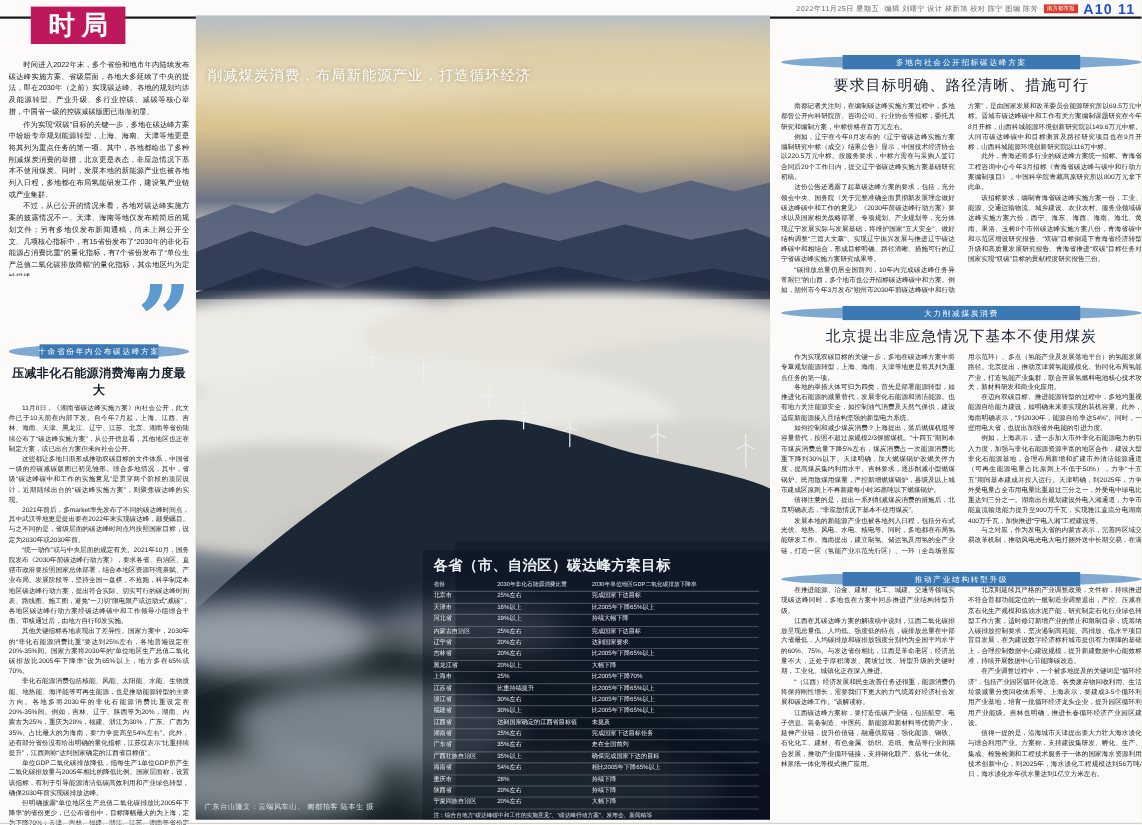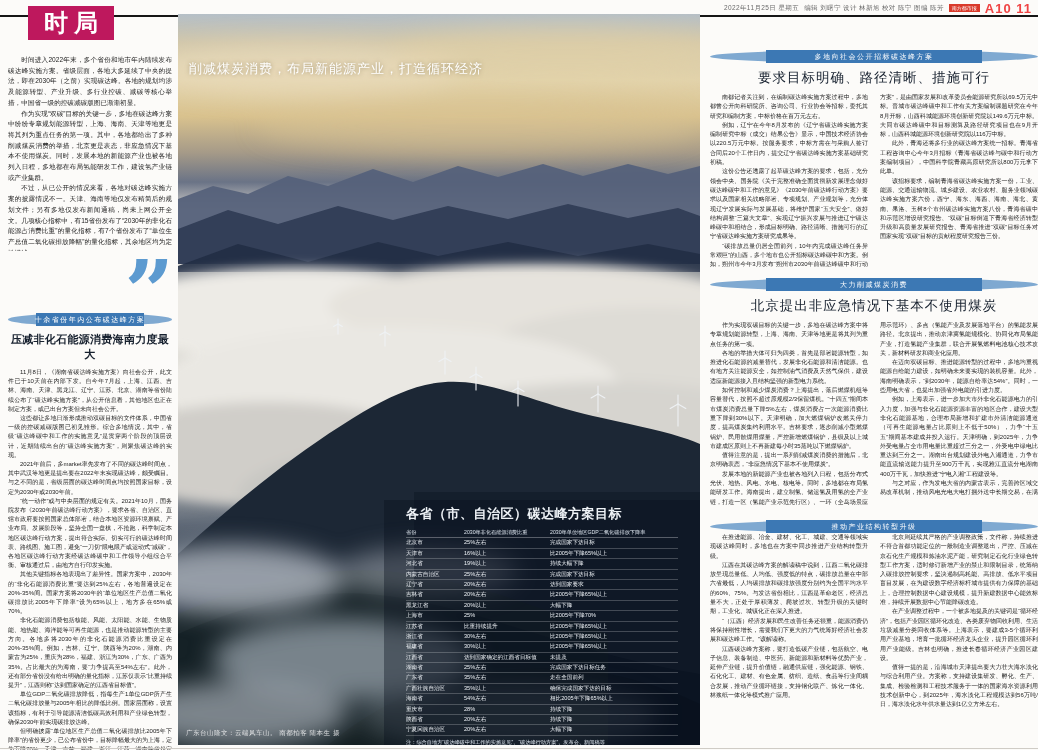--- a/index.html
+++ b/index.html
@@ -6,21 +6,21 @@
   .page{position:relative;width:1038px;height:750px;background:#fcfbf9;overflow:hidden;
         font-family:"Liberation Sans","DejaVu Sans",sans-serif;-webkit-font-smoothing:antialiased;}
   
   .top-rule{position:absolute;top:15px;left:0;width:100%;height:2px;background:#161616;}
   .section-box{position:absolute;left:28px;top:6px;width:86px;height:34px;background:#be185d;
         color:#fff;display:flex;align-items:center;justify-content:center;
         font-size:24px;font-weight:bold;letter-spacing:6px;text-indent:6px;z-index:3;}
   .header-meta{position:absolute;right:6px;top:2px;height:12px;display:flex;align-items:center;gap:5px;z-index:3;}
   .meta-text{font-size:6.5px;color:#6a6a6a;letter-spacing:0.4px;white-space:nowrap;}
   .brand-badge{background:#d93a2b;color:#fff;font-size:5px;line-height:8px;height:8px;padding:0 3px;white-space:nowrap;}
-  .page-no{font-size:13px;font-weight:bold;color:#ef4444;letter-spacing:1px;white-space:nowrap;}
+  .page-no{font-size:13px;font-weight:bold;color:#1d4ed8;letter-spacing:1px;white-space:nowrap;}
   .bottom-rule{position:absolute;left:0;bottom:1px;width:100%;height:1px;background:#cfccc6;}
   
   .banner{position:relative;height:13px;}
   .banner-oval{position:absolute;left:0;right:0;top:0;bottom:0;background:#7fa9d1;border-radius:50%;}
   .banner-core{position:absolute;left:17%;right:17%;top:0;bottom:0;background:#3c78b4;}
   .banner-label{position:absolute;left:0;right:0;top:0;bottom:0;display:flex;align-items:center;justify-content:center;
         color:#fff;font-size:7px;letter-spacing:1.5px;}
   
   .col-left{position:absolute;left:8px;top:55px;width:164px;height:692px;}
   .intro{height:196px;overflow:hidden;font-size:6.6px;line-height:10.7px;text-align:justify;color:#222;}
@@ -36,21 +36,21 @@
   .photo{position:absolute;left:178px;top:14px;width:522px;height:731px;overflow:hidden;
      background:linear-gradient(180deg,#b5bfc7 0%,#cfc5a9 4%,#e2d3ab 9%,#d9c28e 14%,#a59a88 19%,
        #6a7386 23%,#d8d5cf 27%,#e8e6e1 40%,#d9d7d2 52%,#b7bab9 62%,#5d6775 70%,#22303f 78%,#121d2b 88%,#0c1624 100%);}
   .photo svg{position:absolute;left:0;top:0;width:100%;height:100%;}
   .kicker{position:absolute;left:11px;top:46px;font-size:13px;color:#fff;letter-spacing:1px;
         text-shadow:0 0 4px rgba(96,84,50,.55);white-space:nowrap;}
   .hero-title{position:absolute;left:10px;top:63px;font-size:29px;font-weight:bold;color:#fff;
         line-height:37px;letter-spacing:1.5px;text-shadow:0 1px 5px rgba(90,78,44,.45);}
   .photo-caption{position:absolute;left:8px;bottom:7px;font-size:6.5px;color:rgba(255,255,255,.8);letter-spacing:0.5px;}
   
-  .photo-table{position:absolute;right:0;top:486px;width:316px;height:245px;padding:0 22px;
+  .photo-table{position:absolute;right:0;top:486px;width:316px;height:245px;padding:0 10px;
         background:rgba(8,16,28,.38);color:#eef2f6;box-sizing:border-box;}
   .pt-title{font-size:13px;font-weight:bold;margin:5px 0 5px;letter-spacing:0.5px;}
   .pt-head{display:flex;font-size:5.2px;line-height:6.4px;padding:1px 0 2px;color:#dde5ee;}
   .pt-rows{border-top:1px solid rgba(255,255,255,.3);}
   .pt-row{display:flex;font-size:5.6px;line-height:9.2px;height:9.4px;overflow:hidden;
         border-bottom:1px solid rgba(255,255,255,.22);}
   .c1{width:58px;flex:none;}
   .c2{width:86px;flex:none;}
   .c3{flex:1;}
   .pt-note{font-size:5.2px;line-height:6.8px;margin-top:3px;color:#dde5ee;}

